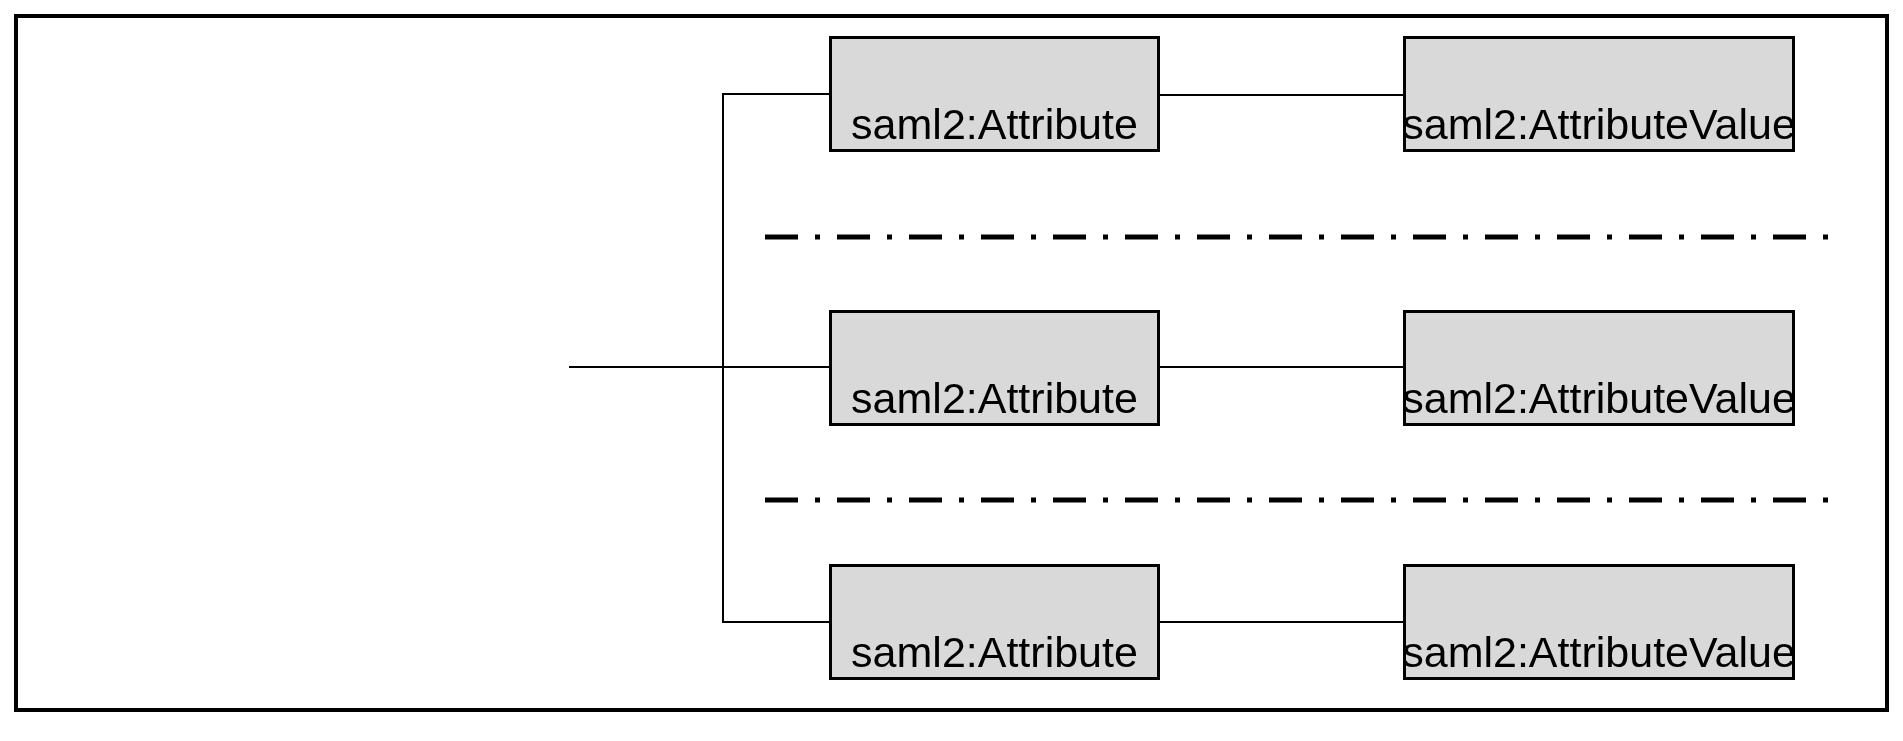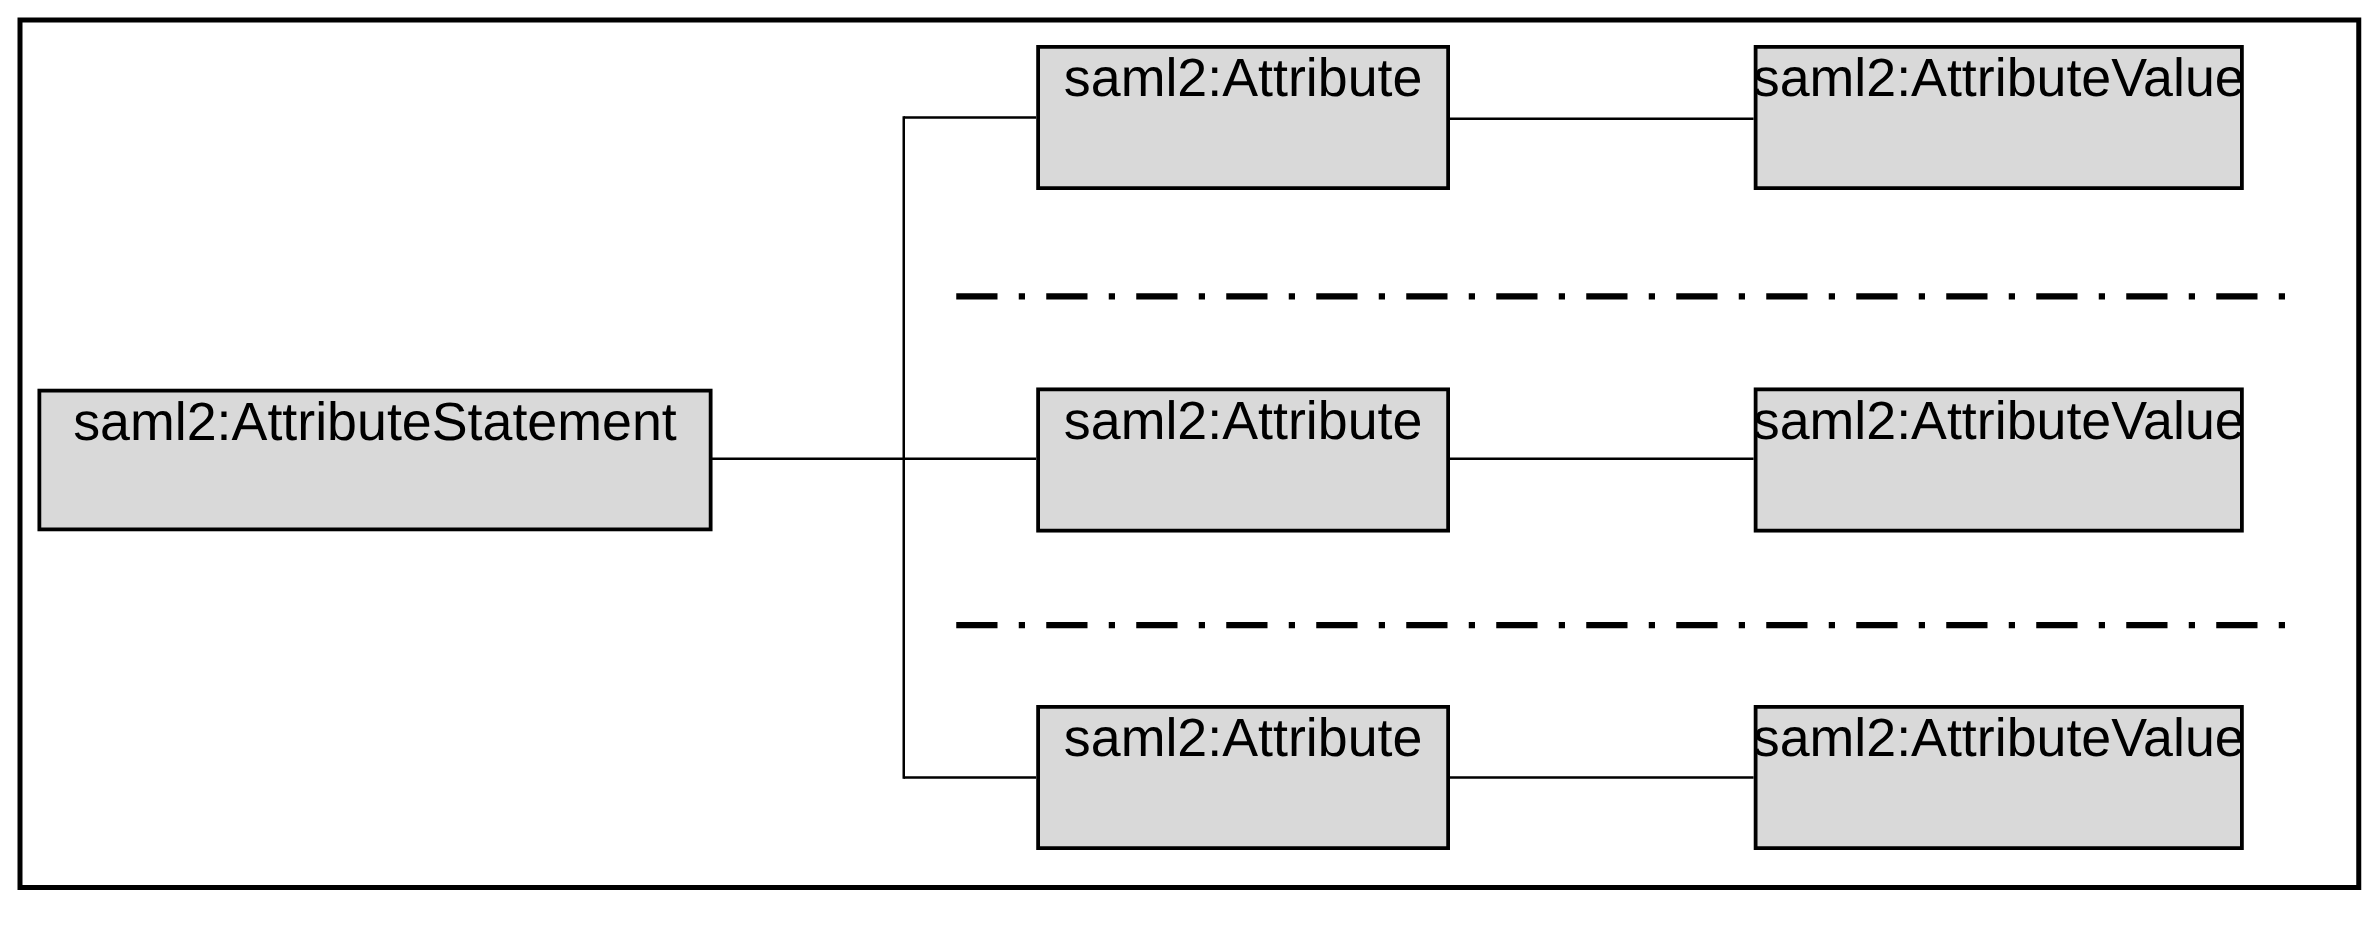--- a/index.html
+++ b/index.html
@@ -26,21 +26,21 @@
     border: 4px solid var(--line, #000000);
     box-sizing: border-box;
     background: var(--background, #ffffff);
   }
   .node {
     position: absolute;
     box-sizing: border-box;
     background: var(--box-fill, #d9d9d9);
     border: 3px solid var(--box-border, #000000);
     display: flex;
-    align-items: flex-start;
+    align-items: flex-end;
     justify-content: center;
     font-size: 43px;
     color: #000000;
     white-space: nowrap;
     letter-spacing: 0px;
   }
   .root-node   { left: 30px;   top: 311px; width: 540px; height: 114px; }
   .attr-node   { left: 829px;  width: 331px; height: 116px; }
   .value-node  { left: 1403px; width: 392px; height: 116px; }
   .row-1 .attr-node,  .row-1 .value-node { top: 36px;  }
@@ -77,23 +77,20 @@
     stroke-dasharray: 33 17 5 17;
   }
 </style>
 </head>
 <body>
 
 <div class="canvas">
 
   <div class="frame"></div>
 
-  <div class="node root-node">
-    <span>saml2:AttributeStatement</span>
-  </div>
 
   <div class="connector h-line root-connector"></div>
   <div class="connector v-line branch-trunk"></div>
   <div class="connector h-line branch-row1"></div>
   <div class="connector h-line branch-row3"></div>
 
   <div class="row-1">
     <div class="node attr-node">
       <span>saml2:Attribute</span>
     </div>

